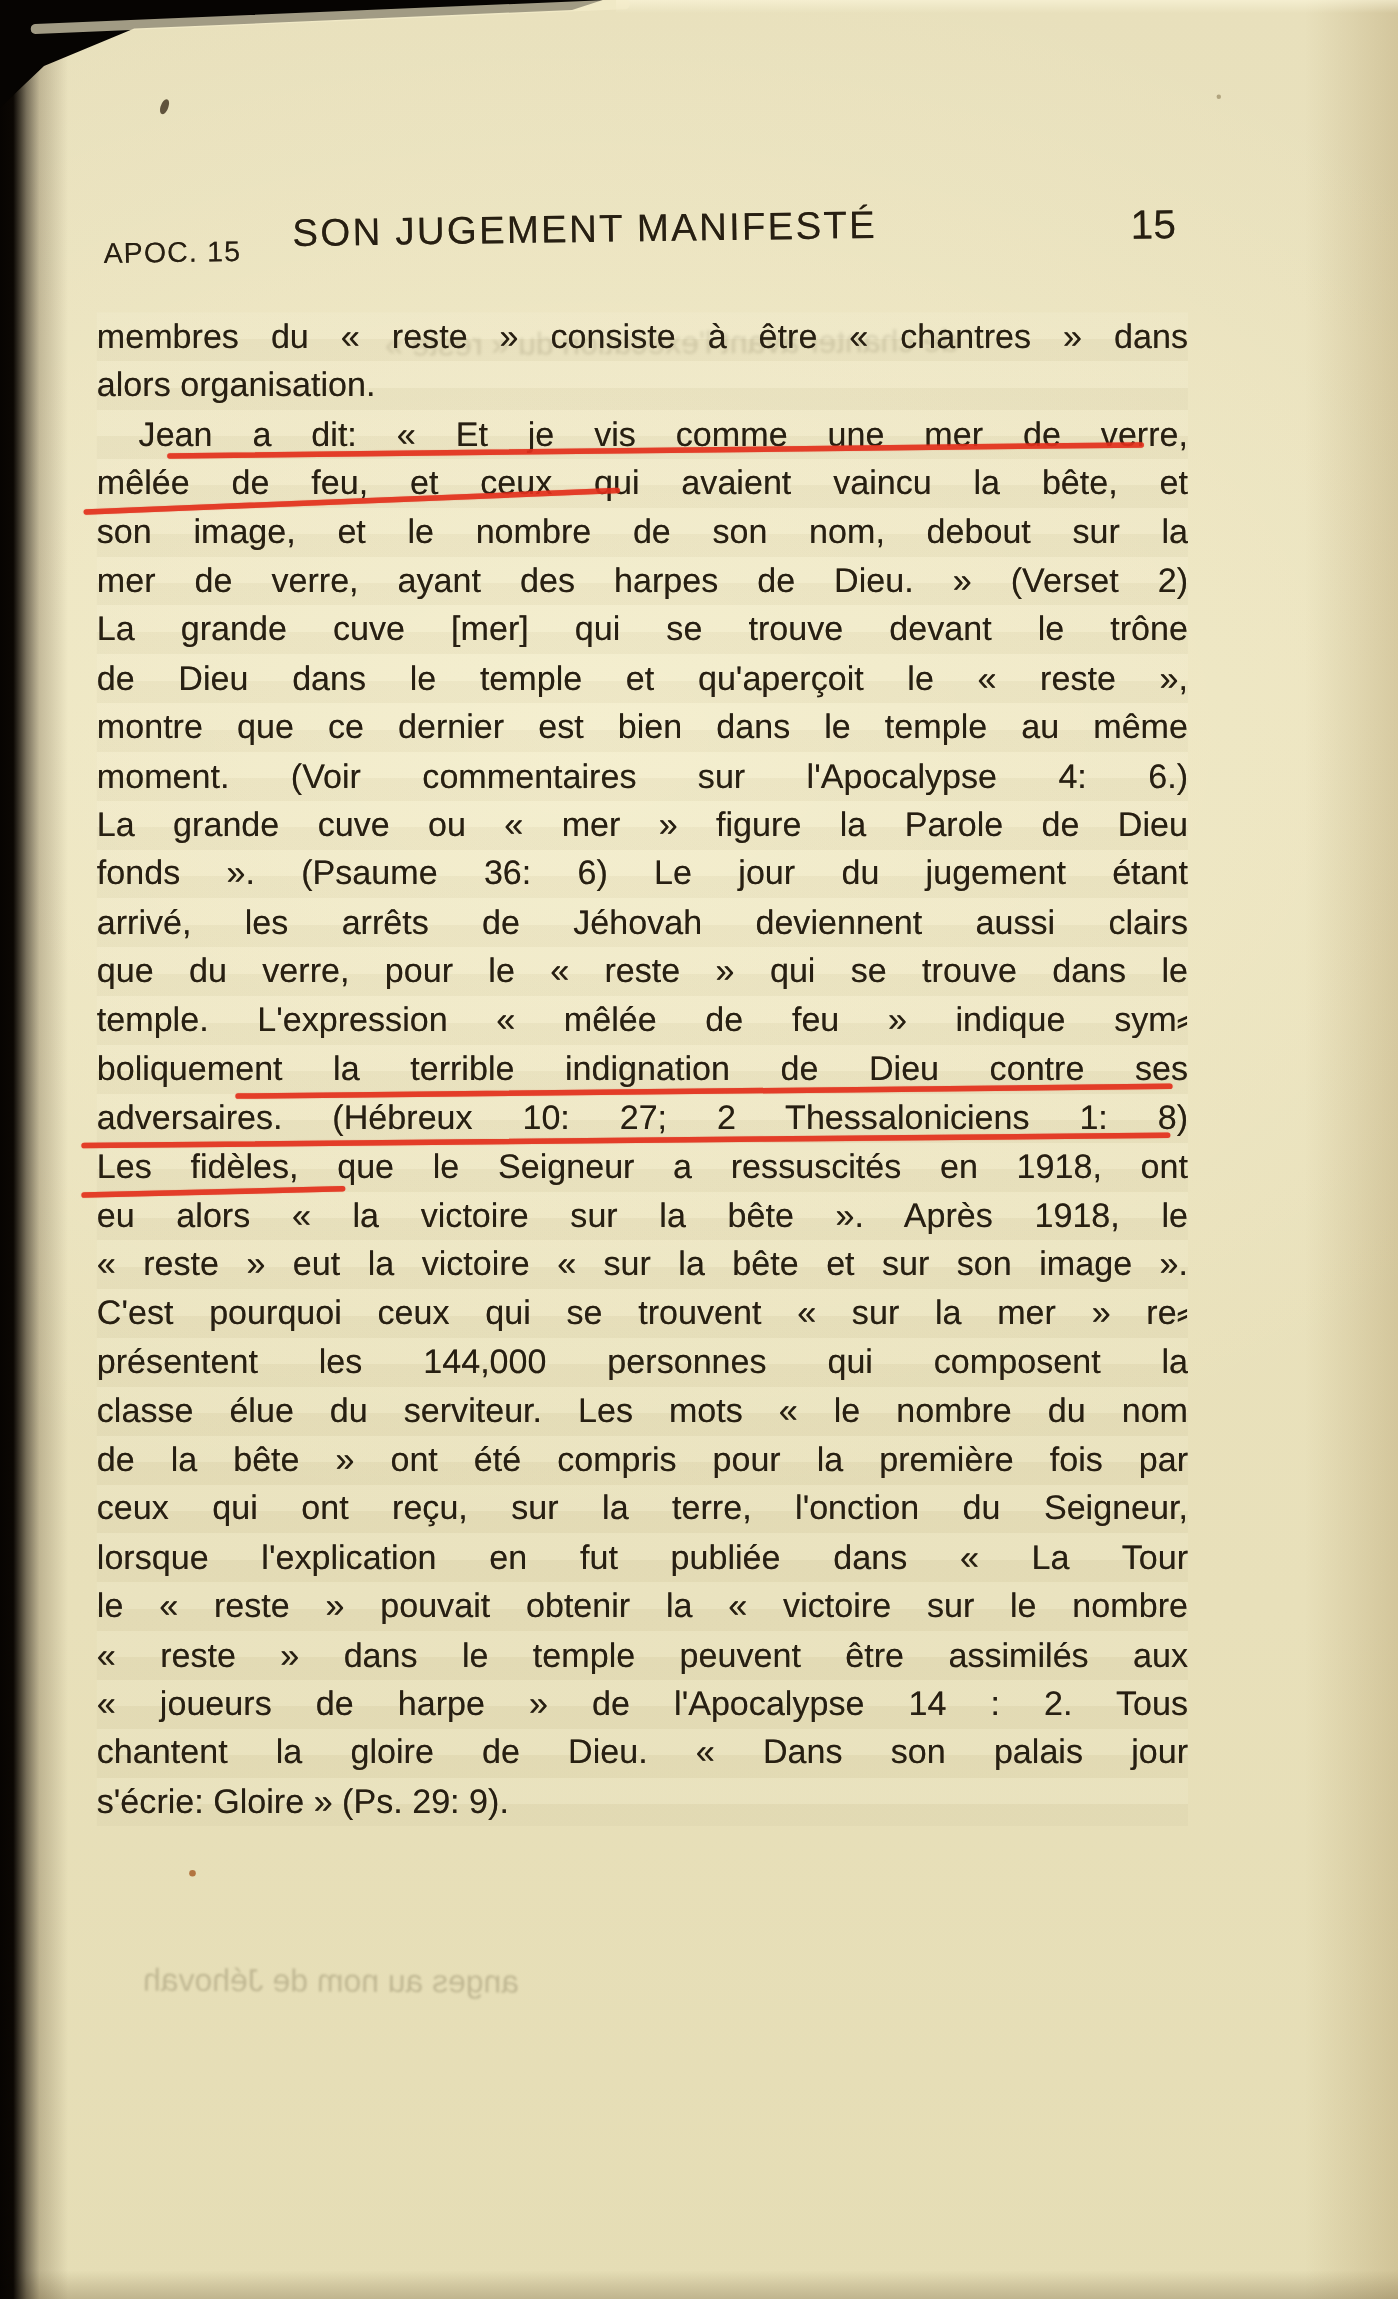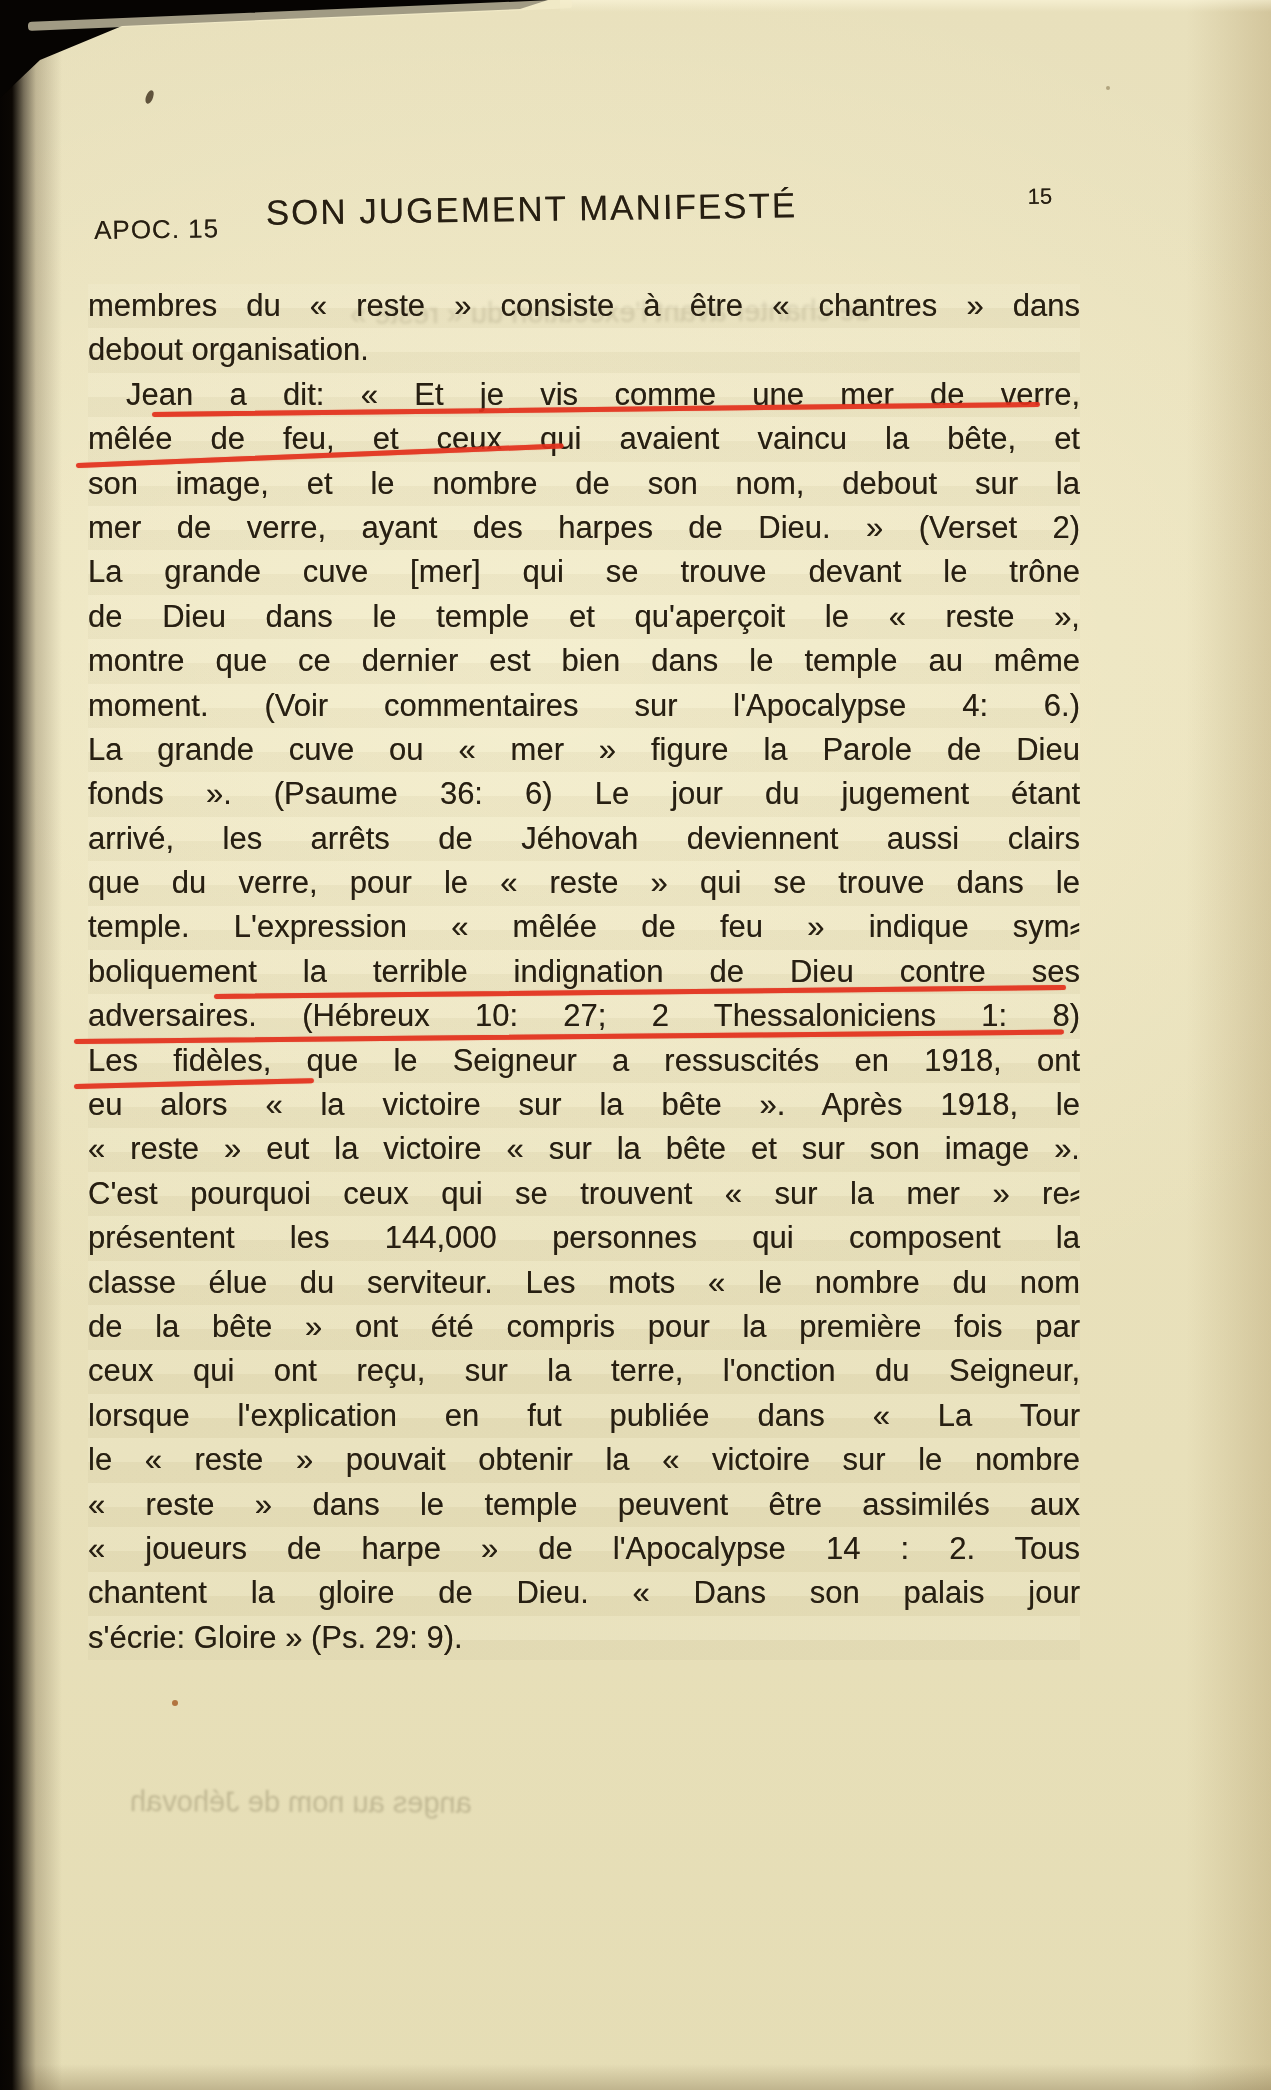--- a/index.html
+++ b/index.html
@@ -11,21 +11,21 @@
     font-family:Liberation Sans, sans-serif;
     background:
       radial-gradient(1500px 1000px at 42% 32%, rgba(255,250,222,.45), rgba(0,0,0,0) 72%),
       linear-gradient(180deg,#e8e0bc 0%,#eae2bd 30%,#e8e0ba 70%,#e5ddb5 100%);
     color:#271f12;
   }
   
   .header{position:absolute;left:0;top:0;width:100%;height:260px;transform:rotate(-0.8deg);transform-origin:600px 220px;}
   .h-left{position:absolute;left:94px;top:208px;font-size:26px;letter-spacing:1px;text-shadow:0 0 .5px rgba(38,30,18,.65);}
   .h-title{position:absolute;left:266px;top:188px;font-size:35px;letter-spacing:2px;font-weight:normal;margin:0;text-shadow:0 0 .6px rgba(38,30,18,.7);}
-  .h-page{position:absolute;left:1028px;top:190px;font-size:22px;text-shadow:0 0 .5px rgba(38,30,18,.65);}
+  .h-page{position:absolute;left:1028px;top:190px;font-size:37px;text-shadow:0 0 .5px rgba(38,30,18,.65);}
   
   .body-text{
     position:absolute;left:88px;top:284px;width:992px;
     font-size:31px;
     text-shadow:0 0 .5px rgba(38,30,18,.6);
     background:repeating-linear-gradient(180deg, rgba(255,255,240,.10) 0 24px, rgba(70,60,30,.03) 24px 44.4px);
   }
   .line{height:44.4px;line-height:44.4px;white-space:nowrap;text-align:left;}
   .line.jl{white-space:normal;text-align:justify;text-align-last:justify;}
   .line.ind{text-indent:38px;}
@@ -62,21 +62,21 @@
   <div class="ghost ghost2">anges au nom de Jéhovah</div>
 
   <div class="header">
     <span class="h-left">APOC. 15</span>
     <h1 class="h-title">SON JUGEMENT MANIFESTÉ</h1>
     <span class="h-page">15</span>
   </div>
 
   <div class="body-text">
       <div class="line jl">membres du « reste » consiste à être « chantres » dans</div>
-      <div class="line">debout organisation.</div>
+      <div class="line">alors organisation.</div>
       <div class="line jl ind">Jean a dit: « Et je vis comme une mer de verre,</div>
       <div class="line jl">mêlée de feu, et ceux qui avaient vaincu la bête, et</div>
       <div class="line jl">son image, et le nombre de son nom, debout sur la</div>
       <div class="line jl">mer de verre, ayant des harpes de Dieu. » (Verset 2)</div>
       <div class="line jl">La grande cuve [mer] qui se trouve devant le trône</div>
       <div class="line jl">de Dieu dans le temple et qu'aperçoit le « reste »,</div>
       <div class="line jl">montre que ce dernier est bien dans le temple au même</div>
       <div class="line jl">moment. (Voir commentaires sur l'Apocalypse 4: 6.)</div>
       <div class="line jl">La grande cuve ou « mer » figure la Parole de Dieu</div>
       <div class="line jl">fonds ». (Psaume 36: 6) Le jour du jugement étant</div>

